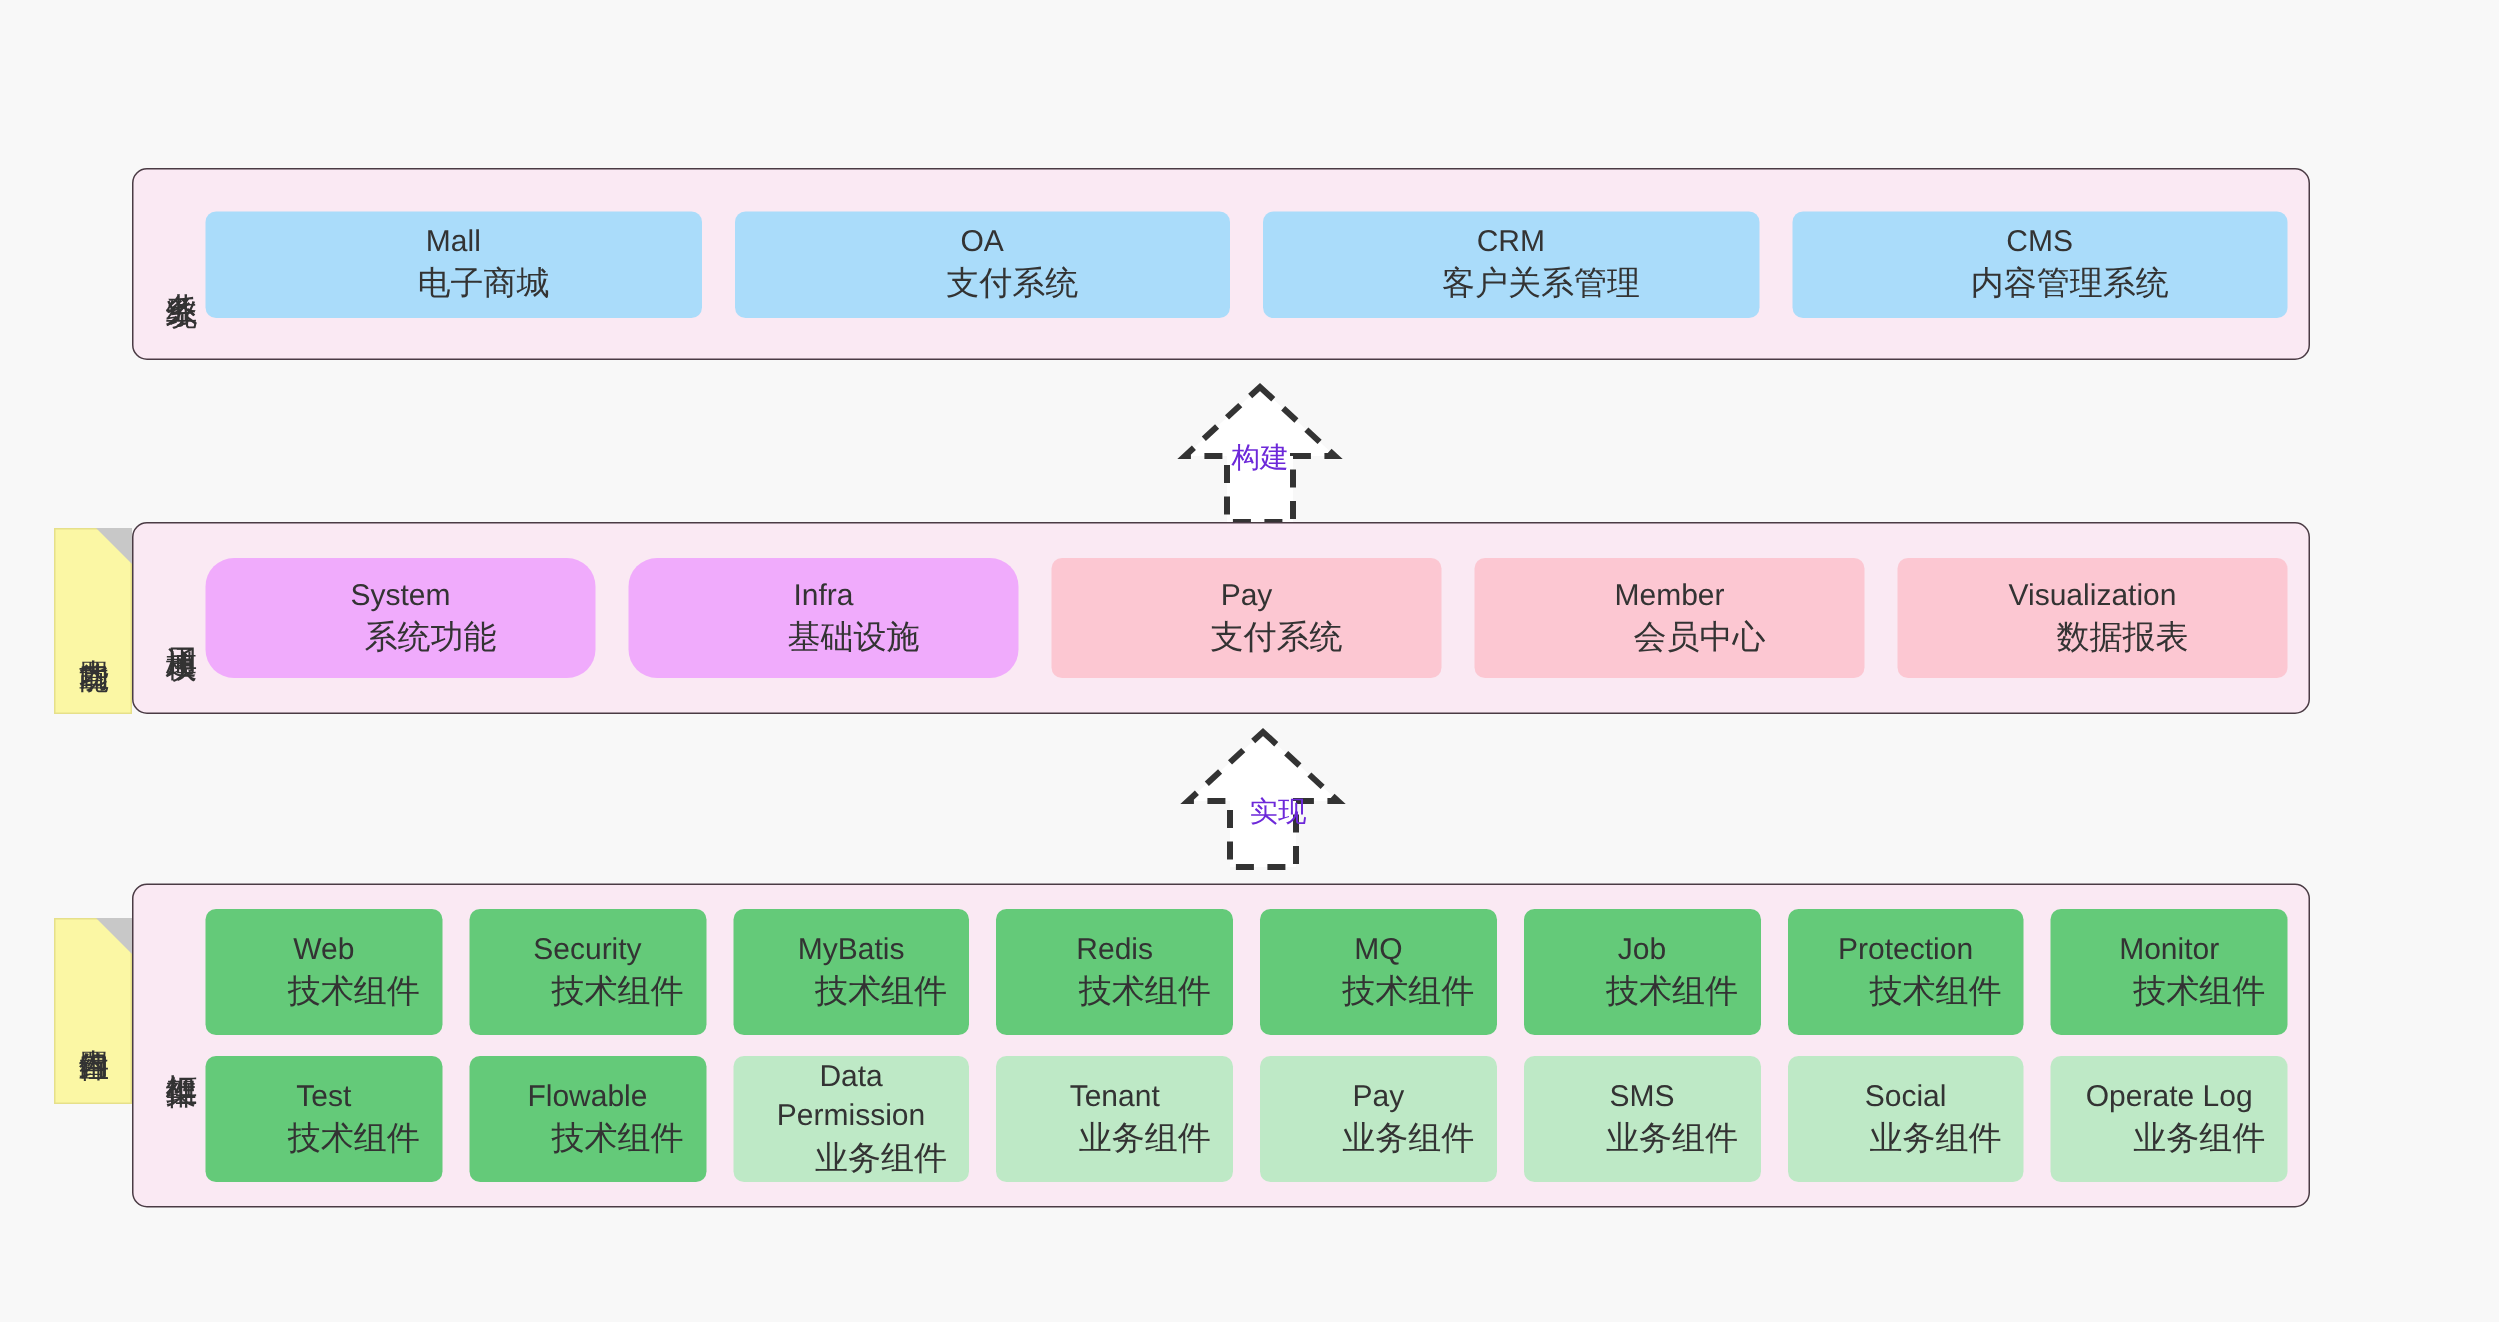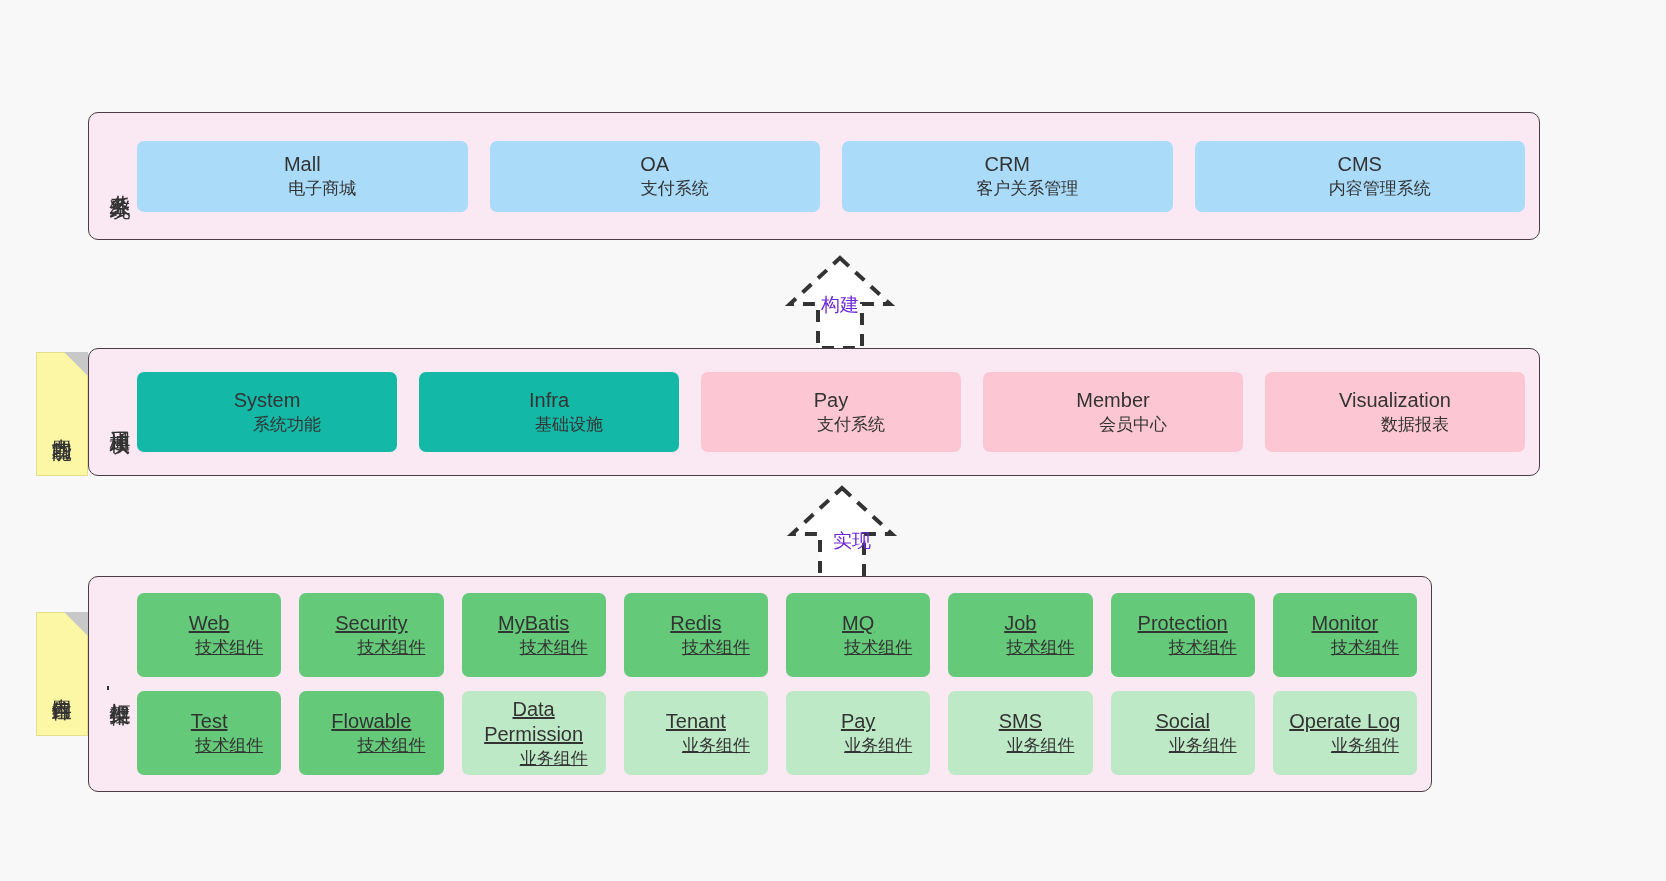--- a/index.html
+++ b/index.html
@@ -61,36 +61,36 @@
     display: flex;
     flex-direction: column;
     align-items: center;
     justify-content: center;
     text-align: center;
     line-height: 1.28;
     padding: 4px 6px;
     box-sizing: border-box;
   }
   .card .t1 { font-size: 20px; }
-  .card .t2 { font-size: 17px; margin-left: 40px; }
+  .card .t2 { font-size: 22px; margin-left: 40px; }
 
   .blue   { background: #aadcfa; }
-  .red    { background: #14b8a6; }
+  .red    { background: #f0abfc; border-radius: 19px; }
   .pink   { background: #fcc7d2; }
   .green  { background: #64ca79; }
   .lgreen { background: #bee9c6; }
 
   
   #layer-business { left: 88px;  top: 112px; width: 1452px; height: 128px; }
   #layer-business .card { height: 71px; }
 
   #layer-modules  { left: 88px;  top: 348px; width: 1452px; height: 128px; }
   #layer-modules .card { height: 80px; }
 
-  #layer-framework{ left: 88px;  top: 576px; width: 1344px; height: 216px; text-decoration: underline; }
+  #layer-framework{ left: 88px;  top: 589px; width: 1452px; height: 216px; }
   #layer-framework .card { height: 84px; }
   #layer-framework .row { gap: 18px; }
   #layer-framework .layer-body { gap: 14px; padding-right: 14px; }
 
   
   .note {
     position: absolute;
     width: 52px;
     background: #fbf7a4;
     border: 1px solid #e6e08a;

